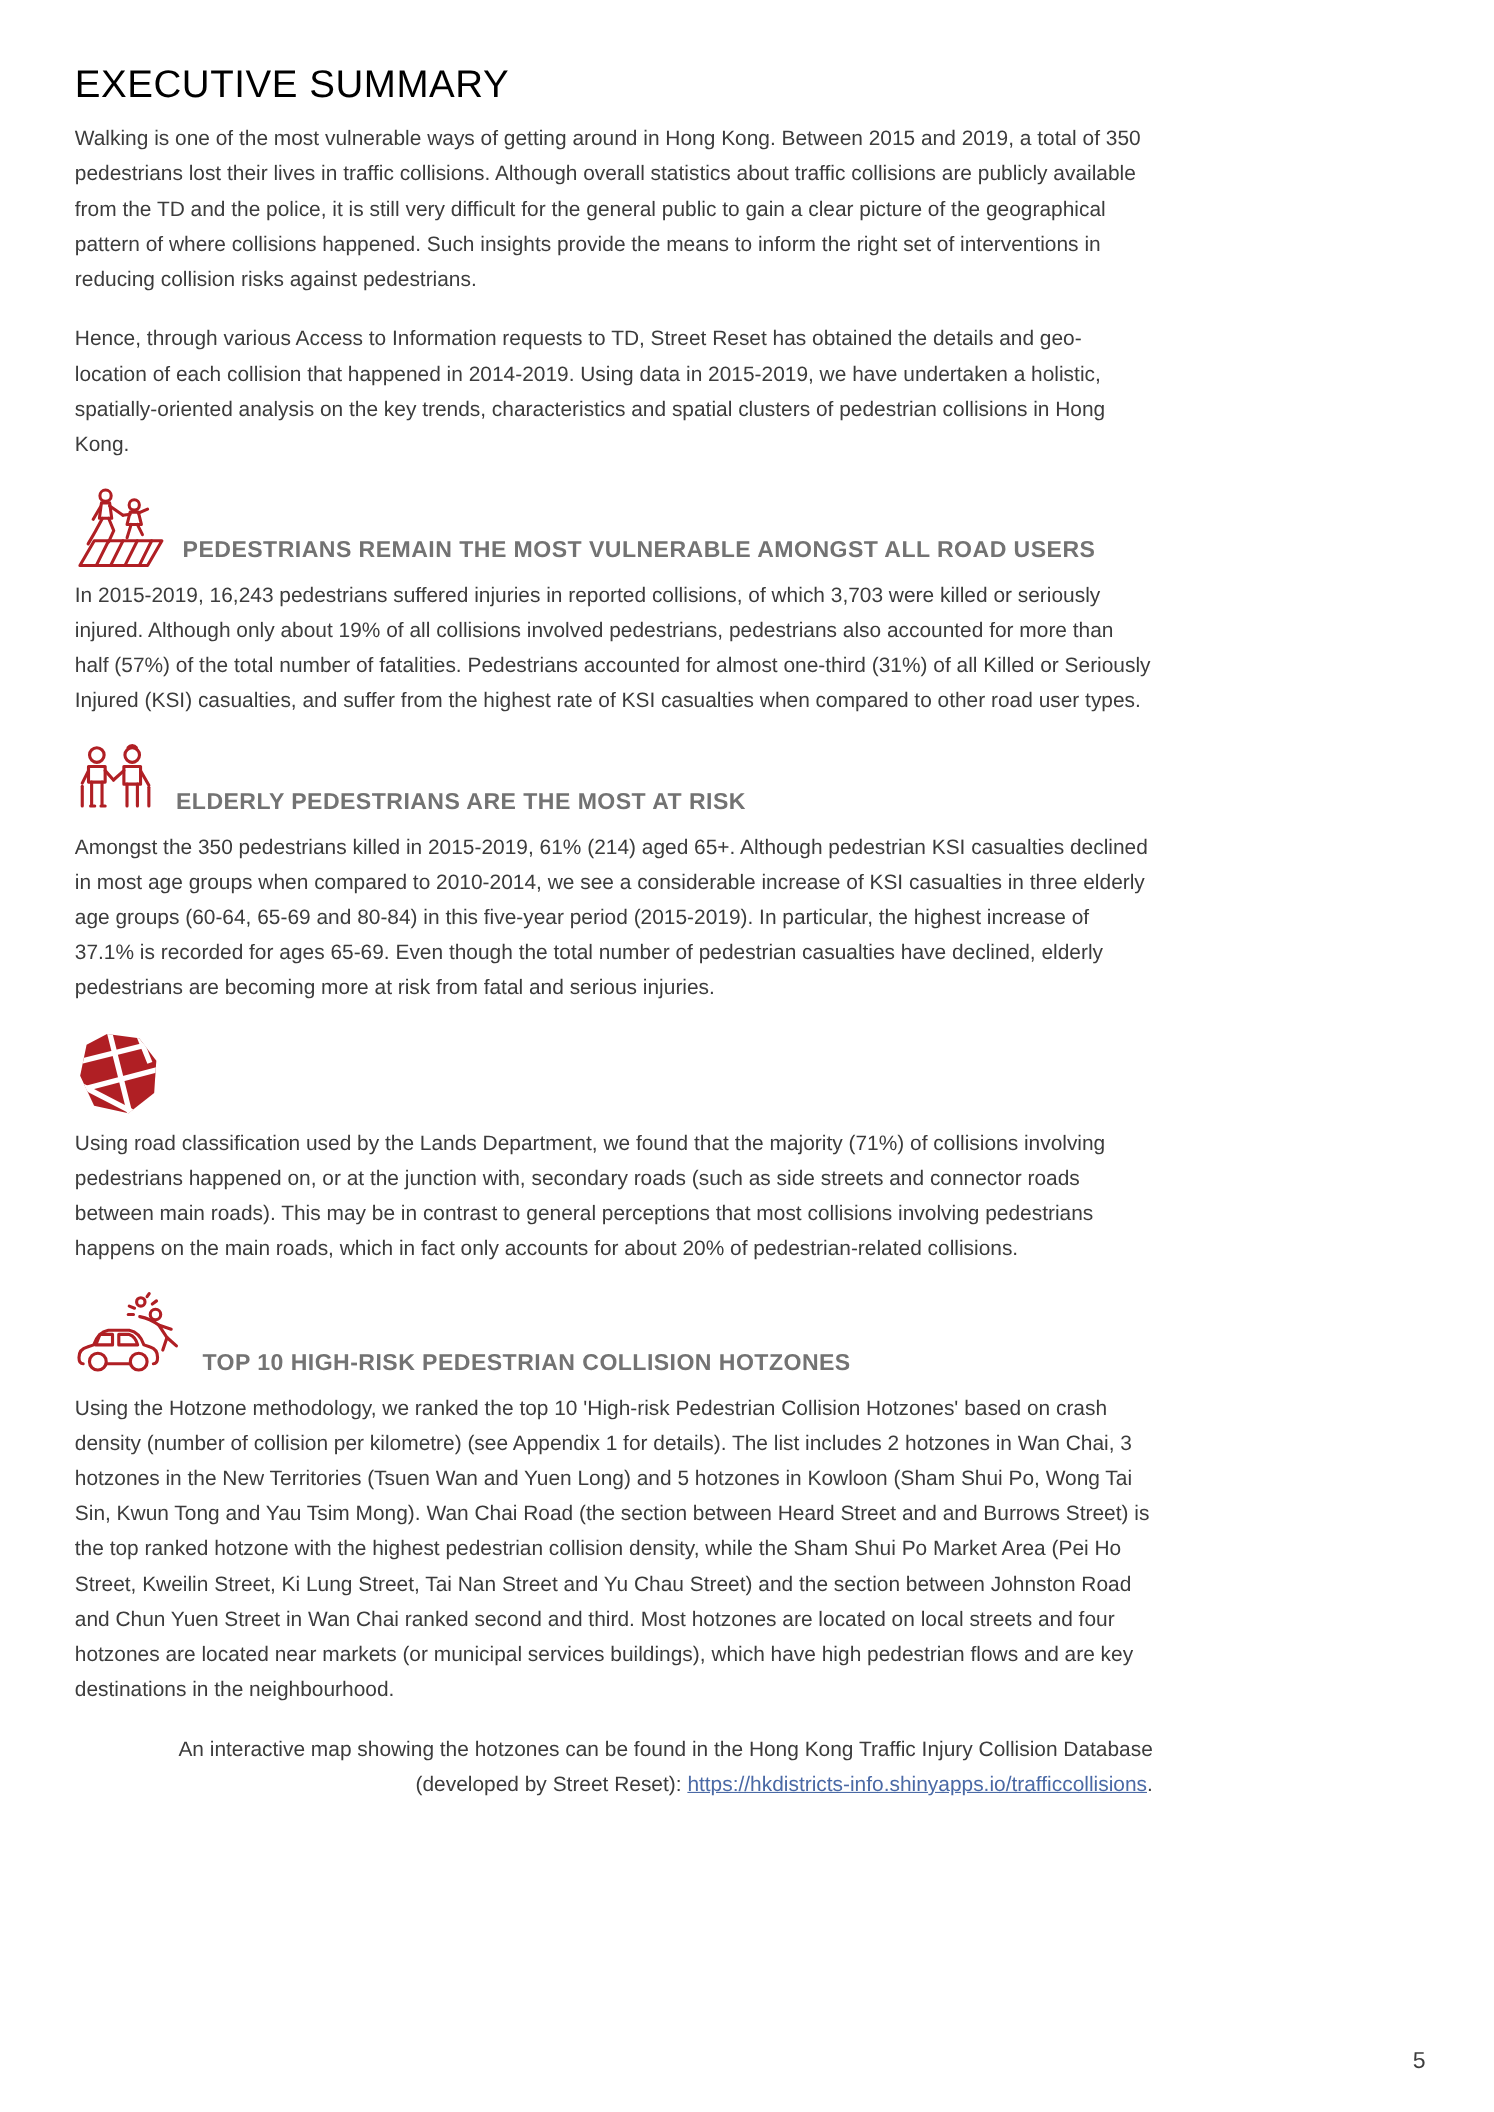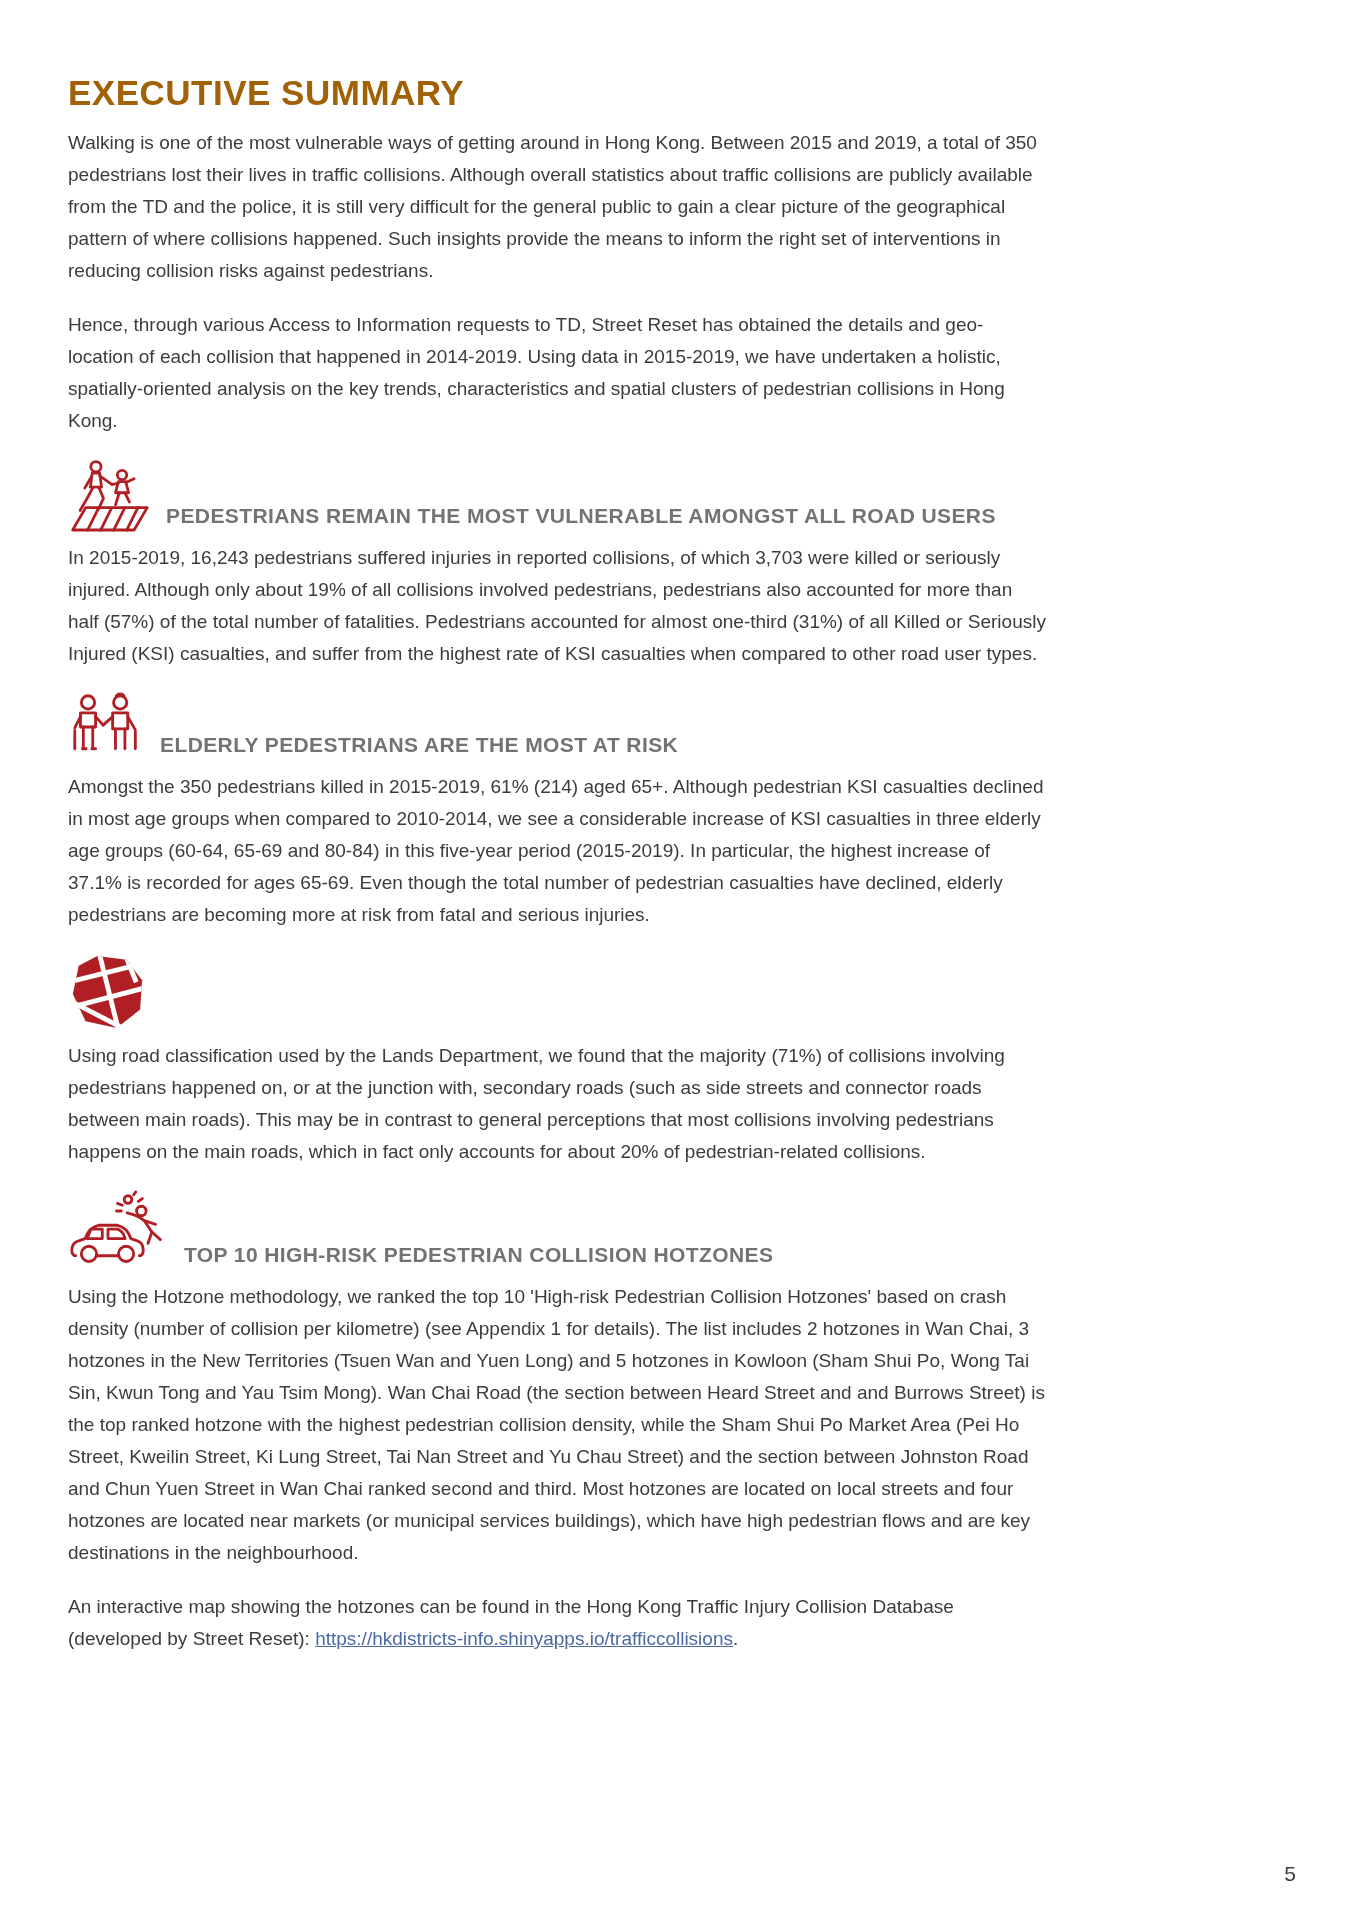--- a/index.html
+++ b/index.html
@@ -15,24 +15,24 @@
   .page {
     box-sizing: border-box;
     width: 1358px;
     height: 1920px;
     padding: 56px 310px 0 68px;
     position: relative;
   }
   h1.doc-title {
     font-size: 35px;
     line-height: 42px;
-    font-weight: 700;
-    color: #a16207;
+    font-weight: 400;
+    color: #000000;
     letter-spacing: 0.5px;
-    margin: 16px 0 13px 0;
+    margin: 0 0 13px 0;
   }
   p.body-text {
     font-size: 19px;
     line-height: 32px;
     margin: 0 0 22px 0;
     color: #3c3c3c;
   }
   .section-head {
     display: flex;
     align-items: flex-end;
@@ -40,21 +40,21 @@
     margin: 2px 0 9px 0;
   }
   .section-head .icon { flex: 0 0 auto; line-height: 0; }
   .section-head .head-label {
     font-size: 21px;
     font-weight: 700;
     color: #737373;
     letter-spacing: 0.4px;
     padding-bottom: 5px;
   }
-  .footer-para { margin-top: 48px; margin-bottom: 0; }
+  .footer-para { margin-top: 48px; margin-bottom: 0; text-align: right; }
   a.doc-link { color: #4a69a5; text-decoration: underline; cursor: pointer; }
   .page-number {
     position: absolute;
     right: 62px;
     bottom: 34px;
     font-size: 21px;
     color: #3c3c3c;
   }
   svg .st { fill: none; stroke: #b01f24; stroke-width: 3; stroke-linecap: round; stroke-linejoin: round; }
 </style>

